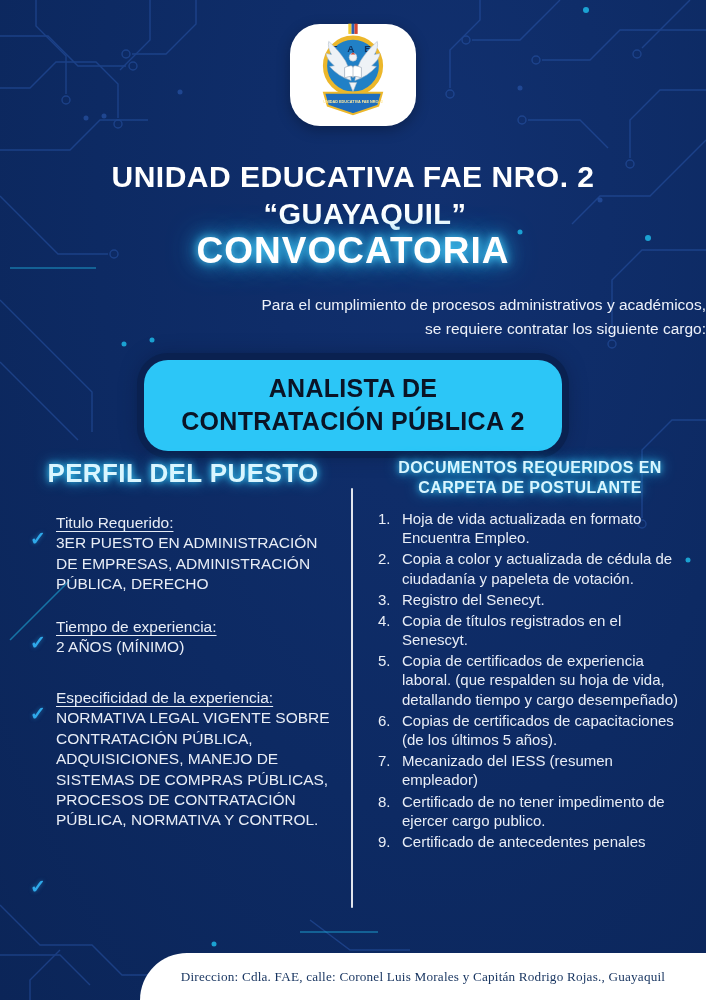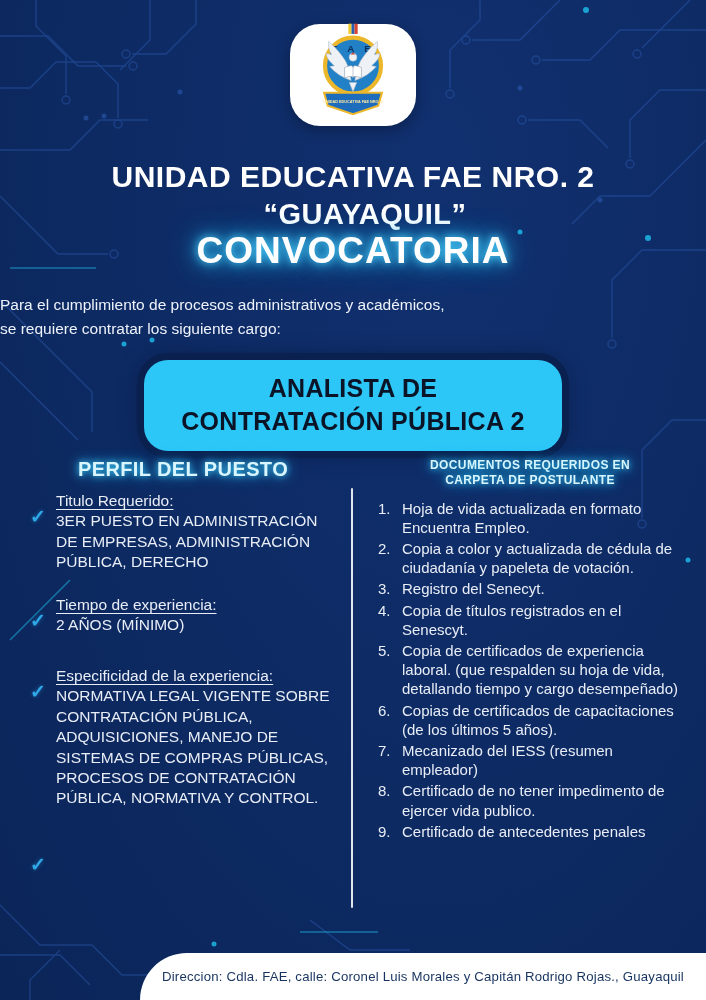--- a/index.html
+++ b/index.html
@@ -25,21 +25,21 @@
     font-weight:800;letter-spacing:.5px;
   }
   .title-1{top:160px;font-size:30px;}
   .title-2{top:198px;font-size:29px;padding-left:12px;}
   .title-3{
     position:absolute;top:230px;left:0;width:100%;text-align:center;
     font-size:37px;font-weight:800;letter-spacing:1px;color:#ffffff;
     text-shadow:0 0 8px #4fd4ff,0 0 18px #2bb7ef,0 0 30px #1d9fd6;
   }
   .intro{
-    position:absolute;top:293px;left:0;width:100%;text-align:left;
+    position:absolute;top:293px;left:0;width:100%;text-align:right;
     color:#eef2fa;font-size:15.5px;line-height:1.55;font-weight:400;
   }
 
   
   .job-box{
     position:absolute;top:360px;left:50%;transform:translateX(-50%);
     width:398px;padding:12px 10px 14px;border-radius:24px;
     background:#2cc6f7;color:#0a1426;text-align:center;
     font-weight:700;font-size:25px;line-height:1.3;letter-spacing:.3px;
     box-shadow:0 0 0 7px #0a2150, 0 0 22px rgba(3,12,34,.55);
@@ -49,22 +49,22 @@
   .col-left{position:absolute;top:458px;left:30px;width:306px;}
   .col-right{position:absolute;top:458px;left:368px;width:324px;}
   .divider{
     position:absolute;left:351px;top:488px;width:2px;height:420px;
     background:rgba(255,255,255,.88);border-radius:2px;
   }
   .glow-head{
     color:#d9f6ff;font-weight:800;text-align:center;letter-spacing:.4px;
     text-shadow:0 0 6px #38c9f7,0 0 14px #2bb7ef;
   }
-  .col-left .glow-head{font-size:20px;margin:0 0 10px 0;}
-  .col-right .glow-head{font-size:12px;line-height:1.28;margin:0 0 10px 0;}
+  .col-left .glow-head{font-size:26px;margin:0 0 24px 0;}
+  .col-right .glow-head{font-size:16px;line-height:1.28;margin:0 0 10px 0;}
 
   .profile-item{display:flex;gap:10px;color:#e8edf6;}
   .profile-item .check{
     flex:0 0 16px;color:#2fa9ea;font-size:19px;font-weight:700;
     line-height:1;margin-top:16px;text-shadow:0 0 4px rgba(47,169,234,.5);
   }
   .profile-item .txt{font-size:15.5px;line-height:1.32;}
   .profile-item .lbl{text-decoration:underline;text-underline-offset:3px;}
   .pi-0{margin-bottom:22px;} .pi-1{margin-bottom:30px;} .pi-2{margin-bottom:30px;}
 
@@ -74,21 +74,21 @@
   }
   ol.doc-list li{counter-increment:doc;padding-left:24px;margin-bottom:2px;}
   ol.doc-list li::before{
     content:counter(doc) ".";display:inline-block;width:24px;margin-left:-24px;
   }
 
   
   .footer-bar{
     position:absolute;left:140px;right:0;bottom:0;height:47px;
     background:#ffffff;border-top-left-radius:47px;
-    display:flex;align-items:center;justify-content:center;
+    display:flex;align-items:center;justify-content:center;font-family:Liberation Serif, serif;
   }
   .footer-bar .addr{color:#16335f;font-size:13.2px;letter-spacing:.2px;}
 </style>
 </head>
 <body>
 
 <div class="page">
 
   <svg class="bg-circuit" viewBox="0 0 706 1000">
     <g stroke="#2e5db5" stroke-width="1.4" fill="none" opacity="0.45">
@@ -234,21 +234,21 @@
       <span>CARPETA DE POSTULANTE</span>
     </h2>
     <ol class="doc-list">
       <li>Hoja de vida actualizada en formato Encuentra Empleo.</li>
       <li>Copia a color y actualizada de cédula de ciudadanía y papeleta de votación.</li>
       <li>Registro del Senecyt.</li>
       <li>Copia de títulos registrados en el Senescyt.</li>
       <li>Copia de certificados de experiencia laboral. (que respalden su hoja de vida, detallando tiempo y cargo desempeñado)</li>
       <li>Copias de certificados de capacitaciones (de los últimos 5 años).</li>
       <li>Mecanizado del IESS (resumen empleador)</li>
-      <li>Certificado de no tener impedimento de ejercer vida publico.</li>
+      <li>Certificado de no tener impedimento de ejercer cargo publico.</li>
       <li>Certificado de antecedentes penales</li>
     </ol>
   </div>
 
   <div class="footer-bar">
     <span class="addr">Direccion: Cdla. FAE, calle: Coronel Luis Morales y Capitán Rodrigo Rojas., Guayaquil</span>
   </div>
 
 </div>
 

